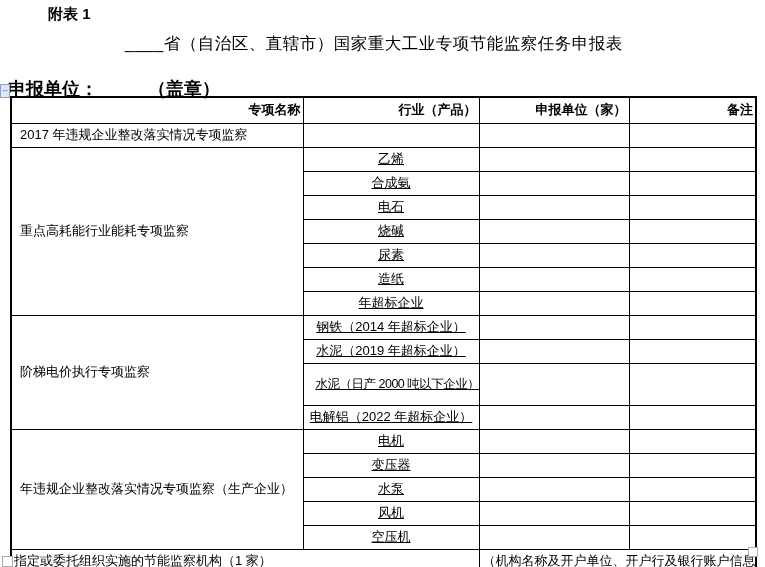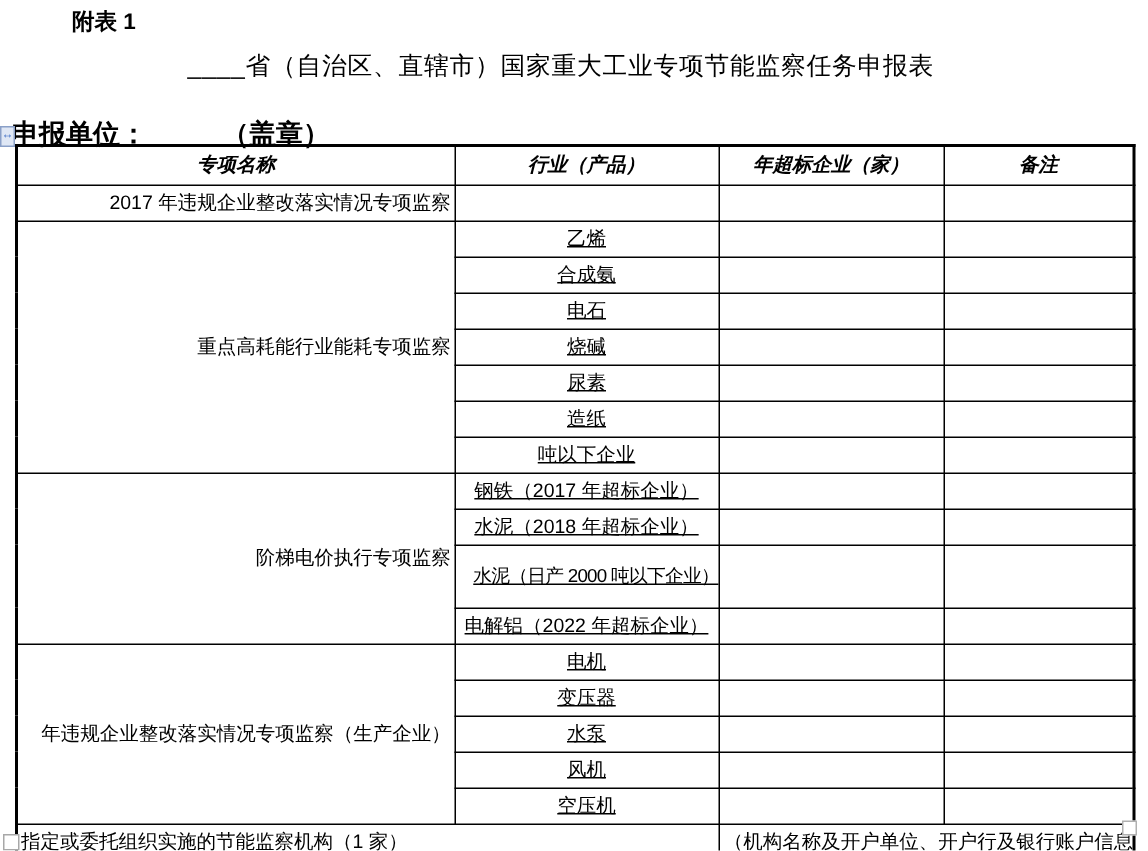--- a/index.html
+++ b/index.html
@@ -31,22 +31,22 @@
     border-collapse:collapse; table-layout:fixed;
     border:2px solid #000;
   }
   table.main th, table.main td {
     border:1px solid #000; padding:0 2px;
     font-size:13px; font-weight:normal; overflow:hidden;
     vertical-align:middle;
   }
   table.main thead tr { height:26px; }
   table.main tbody tr { height:24px; }
-  table.main thead th { font-weight:bold; text-align:center; white-space:nowrap;font-style:italic; }
-  .name-cell { text-align:right; padding-left:8px !important; white-space:nowrap;margin-top:28px; }
+  table.main thead th { font-weight:bold; text-align:right; white-space:nowrap; }
+  .name-cell { text-align:left; padding-left:8px !important; white-space:nowrap;margin-top:28px; }
   .industry-cell { text-align:center; white-space:nowrap;text-decoration:underline; }
   .industry-cell.tight { font-size:12.5px; letter-spacing:-0.5px; padding:12px !important; }
   .entry-cell { background:#ffffff; }
   .footer-left { text-align:left; white-space:nowrap; }
   .footer-right { font-weight:bold; text-align:left; white-space:nowrap; padding-left:3px !important; }
   .handle {
     position:absolute; background:#ffffff; border:1px solid #9c9c9c;
   }
   .handle.bl { left:2px; top:556px; width:9px; height:9px; border-color:#a8a8a8; }
   .handle.br { left:748px; top:547px; width:8px; height:8px; border-color:#b0b0b0; }
@@ -68,21 +68,21 @@
   <colgroup>
     <col style="width:292px">
       <col style="width:176px">
       <col style="width:150px">
       <col style="width:127px">
   </colgroup>
   <thead>
     <tr>
       <th>专项名称</th>
       <th>行业（产品）</th>
-      <th>年超标企业（家）</th>
+      <th>申报单位（家）</th>
       <th>备注</th>
     </tr>
   </thead>
   <tbody>
     <tr>
       <td class="name-cell">2017 年违规企业整改落实情况专项监察</td>
       <td class="industry-cell"></td>
       <td class="entry-cell"></td>
       <td class="entry-cell"></td>
     </tr>
@@ -112,33 +112,33 @@
       <td class="industry-cell">尿素</td>
       <td class="entry-cell"></td>
       <td class="entry-cell"></td>
     </tr>
     <tr>
       <td class="industry-cell">造纸</td>
       <td class="entry-cell"></td>
       <td class="entry-cell"></td>
     </tr>
     <tr>
-      <td class="industry-cell">吨以下企业</td>
+      <td class="industry-cell">年超标企业</td>
       <td class="entry-cell"></td>
       <td class="entry-cell"></td>
     </tr>
 
     <tr>
       <td class="name-cell" rowspan="4">阶梯电价执行专项监察</td>
-      <td class="industry-cell">钢铁（2017 年超标企业）</td>
+      <td class="industry-cell">钢铁（2014 年超标企业）</td>
       <td class="entry-cell"></td>
       <td class="entry-cell"></td>
     </tr>
     <tr>
-      <td class="industry-cell">水泥（2018 年超标企业）</td>
+      <td class="industry-cell">水泥（2019 年超标企业）</td>
       <td class="entry-cell"></td>
       <td class="entry-cell"></td>
     </tr>
     <tr>
       <td class="industry-cell tight">水泥（日产 2000 吨以下企业）</td>
       <td class="entry-cell"></td>
       <td class="entry-cell"></td>
     </tr>
     <tr>
       <td class="industry-cell">电解铝（2022 年超标企业）</td>

